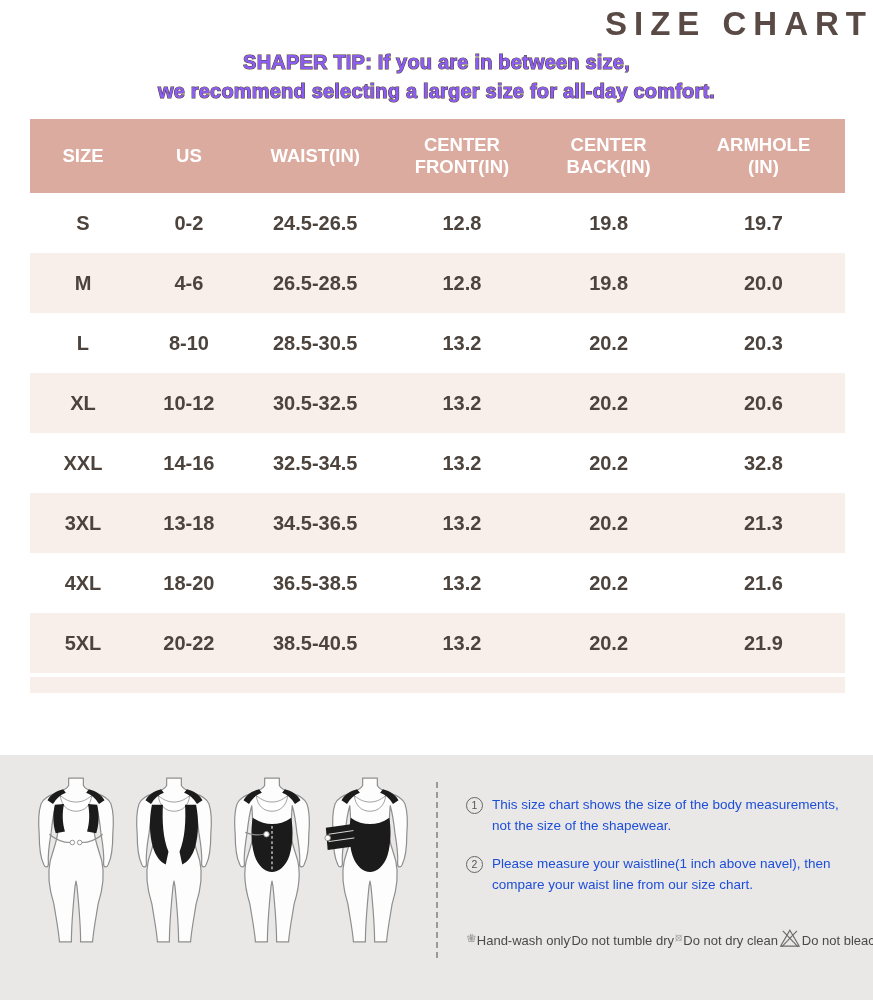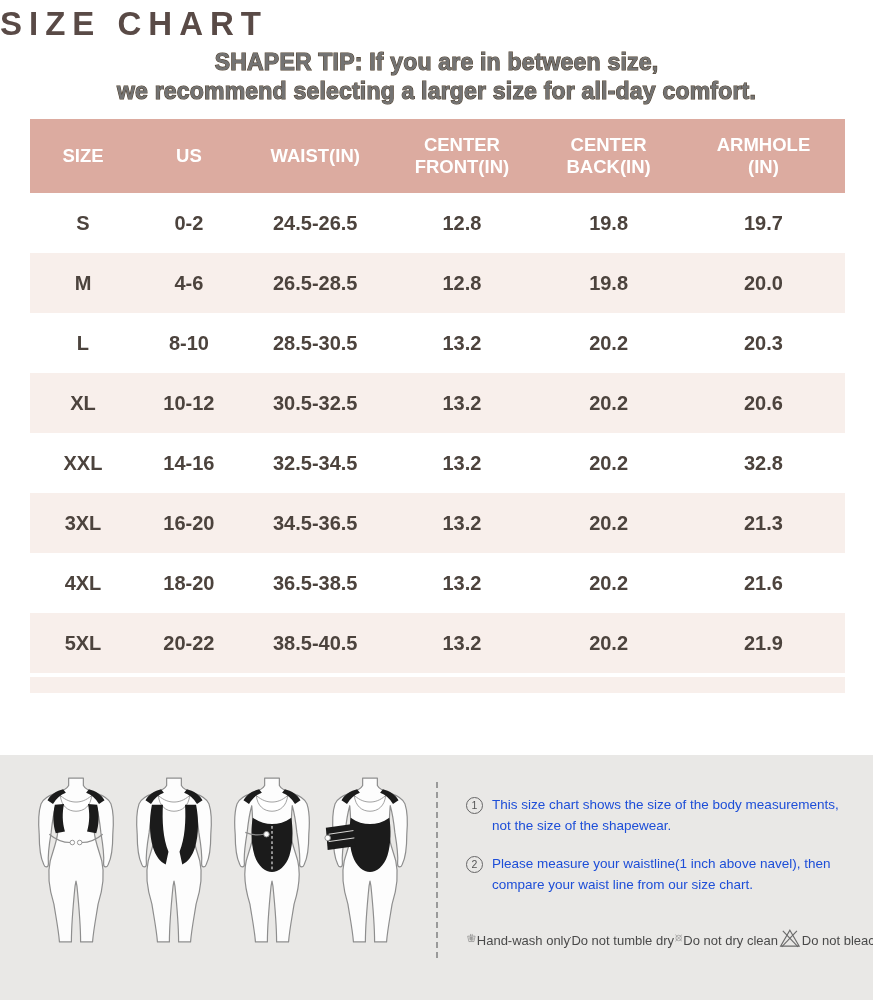--- a/index.html
+++ b/index.html
@@ -2,28 +2,28 @@
 <html><head>
 <meta charset="utf-8">
 <style>
   html,body{margin:0;padding:0;background:#fff;}
   .page{
     position:relative;width:873px;height:1000px;overflow:hidden;background:#ffffff;
     font-family:"Liberation Sans","DejaVu Sans",sans-serif;
   }
   
   .title{
-    margin:0;padding-top:5px;text-align:left;
+    margin:0;padding-top:5px;text-align:right;
     font-size:33px;line-height:37px;font-weight:bold;letter-spacing:7px;
     color:#594a46;
   }
   
   .tip{
     margin-top:6px;text-align:center;font-weight:bold;
-    font-size:23px;line-height:29px;color:#737373;
+    font-size:20px;line-height:29px;color:#8b5cf6;
     -webkit-text-stroke:1.1px #50402e;paint-order:stroke fill;
     letter-spacing:0.2px;
   }
   
   .table-wrap{margin:13px 28px 0 30px;}
   table{width:815px;border-collapse:collapse;table-layout:fixed;}
   thead tr{height:74px;}
   th{
     background:#dcaba0;color:#ffffff;font-weight:bold;
     font-size:18.5px;line-height:22px;text-align:center;vertical-align:middle;
@@ -136,21 +136,21 @@
         <tr>
           <td>XXL</td>
           <td>14-16</td>
           <td>32.5-34.5</td>
           <td>13.2</td>
           <td>20.2</td>
           <td>32.8</td>
         </tr>
         <tr>
           <td>3XL</td>
-          <td>16-20</td>
+          <td>13-18</td>
           <td>34.5-36.5</td>
           <td>13.2</td>
           <td>20.2</td>
           <td>21.3</td>
         </tr>
         <tr>
           <td>4XL</td>
           <td>18-20</td>
           <td>36.5-38.5</td>
           <td>13.2</td>

